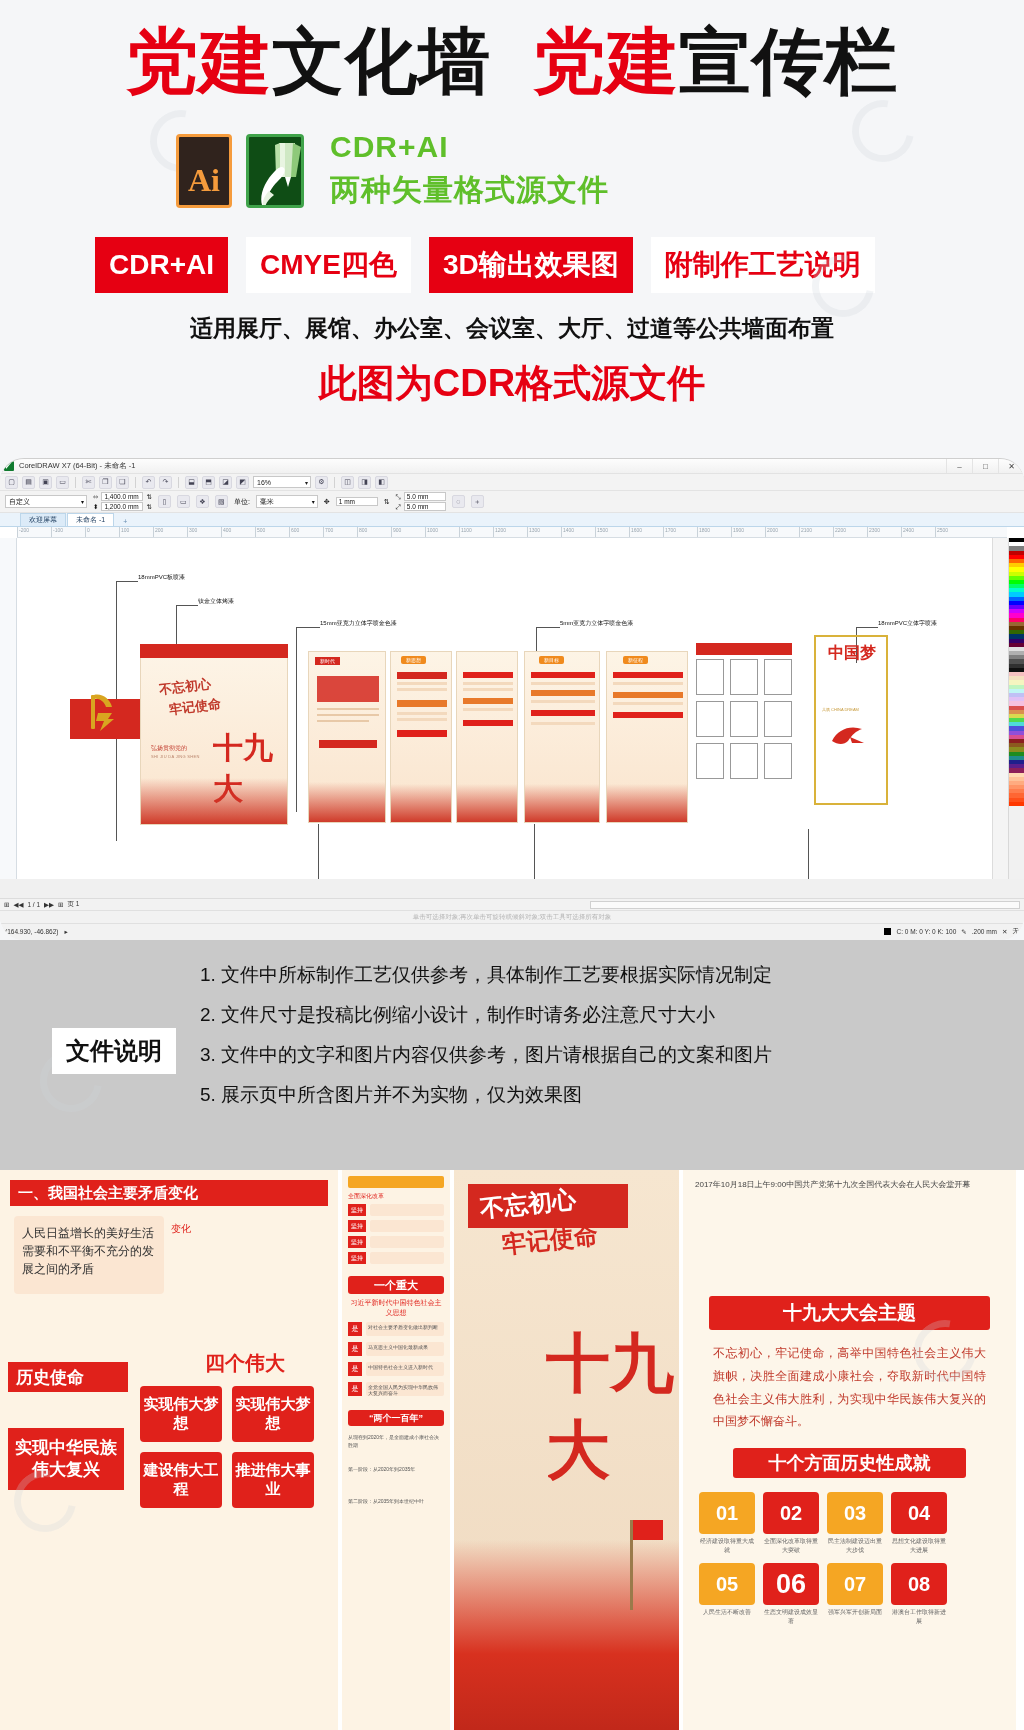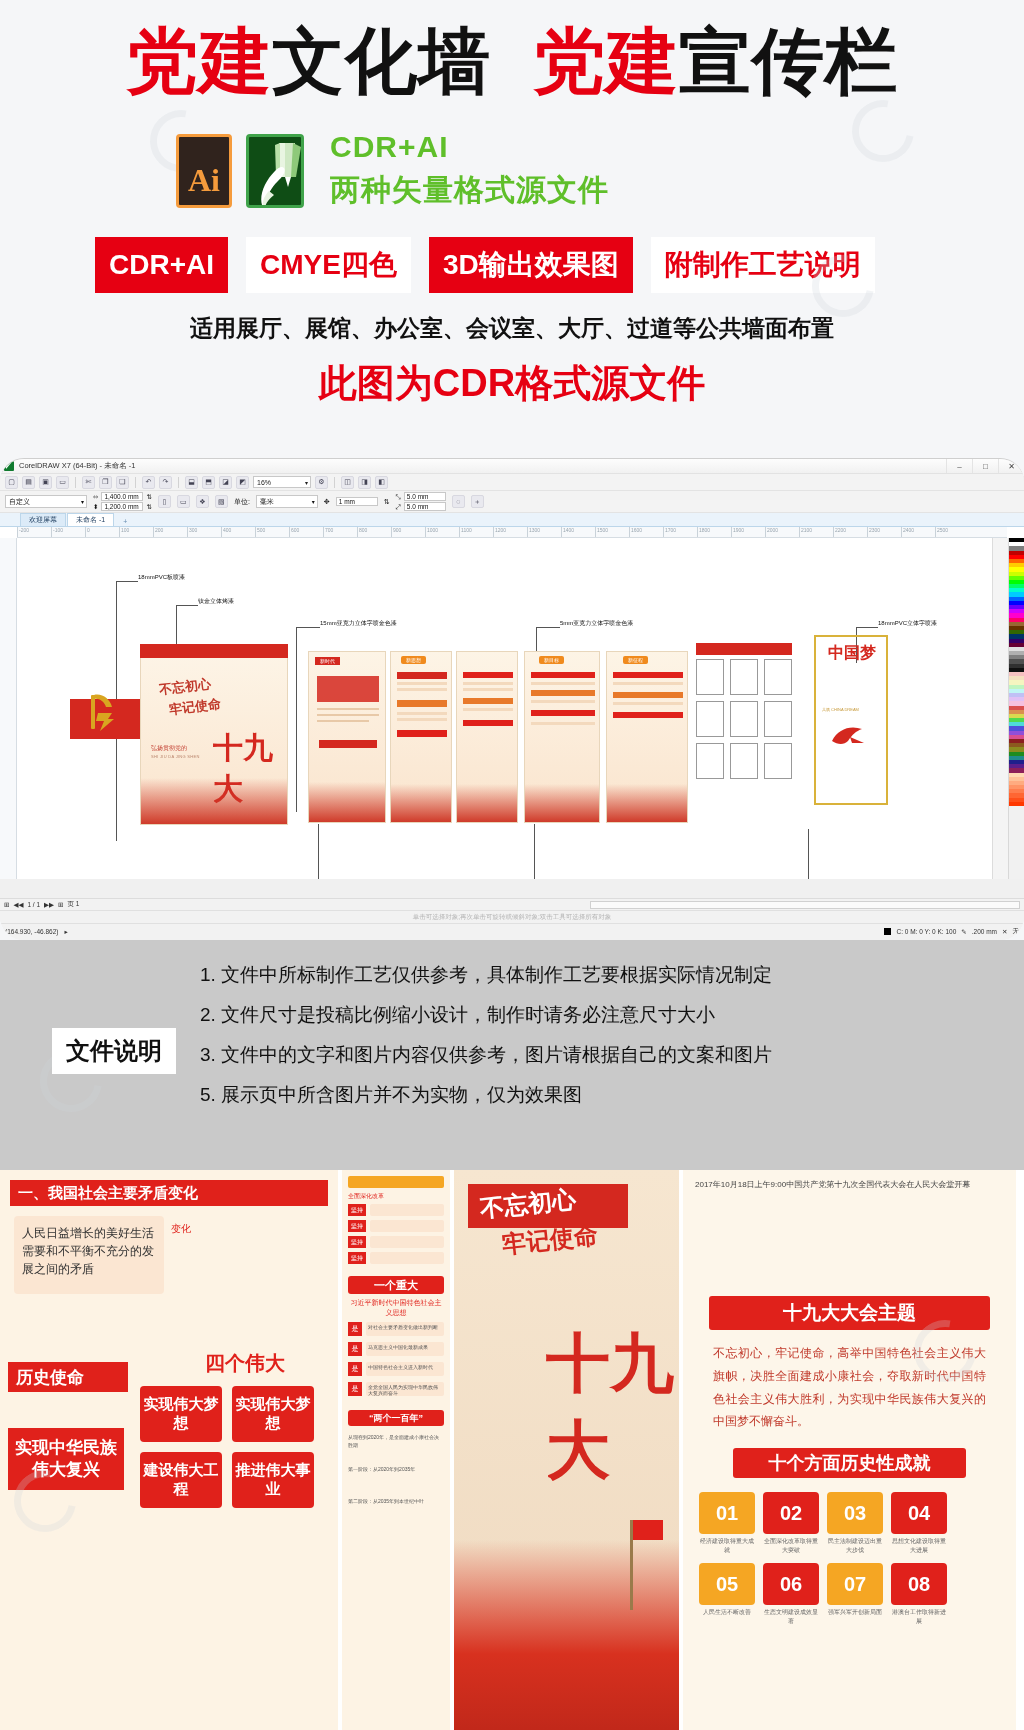--- a/index.html
+++ b/index.html
@@ -824,21 +824,21 @@
       </div>
       <div style="width:56px;">
         <div class="numchip r" style="height:42px; font-size:20px;">04</div>
         <div style="font-size:6px; color:#666; text-align:center; margin-top:3px;">思想文化建设取得重大进展</div>
       </div>
       <div style="width:56px;">
         <div class="numchip" style="height:42px; font-size:20px;">05</div>
         <div style="font-size:6px; color:#666; text-align:center; margin-top:3px;">人民生活不断改善</div>
       </div>
       <div style="width:56px;">
-        <div class="numchip r" style="height:42px; font-size:20px;">06</div>
+        <div class="numchip r" style="height:42px; font-size:27px;">06</div>
         <div style="font-size:6px; color:#666; text-align:center; margin-top:3px;">生态文明建设成效显著</div>
       </div>
       <div style="width:56px;">
         <div class="numchip" style="height:42px; font-size:20px;">07</div>
         <div style="font-size:6px; color:#666; text-align:center; margin-top:3px;">强军兴军开创新局面</div>
       </div>
       <div style="width:56px;">
         <div class="numchip r" style="height:42px; font-size:20px;">08</div>
         <div style="font-size:6px; color:#666; text-align:center; margin-top:3px;">港澳台工作取得新进展</div>
       </div>

